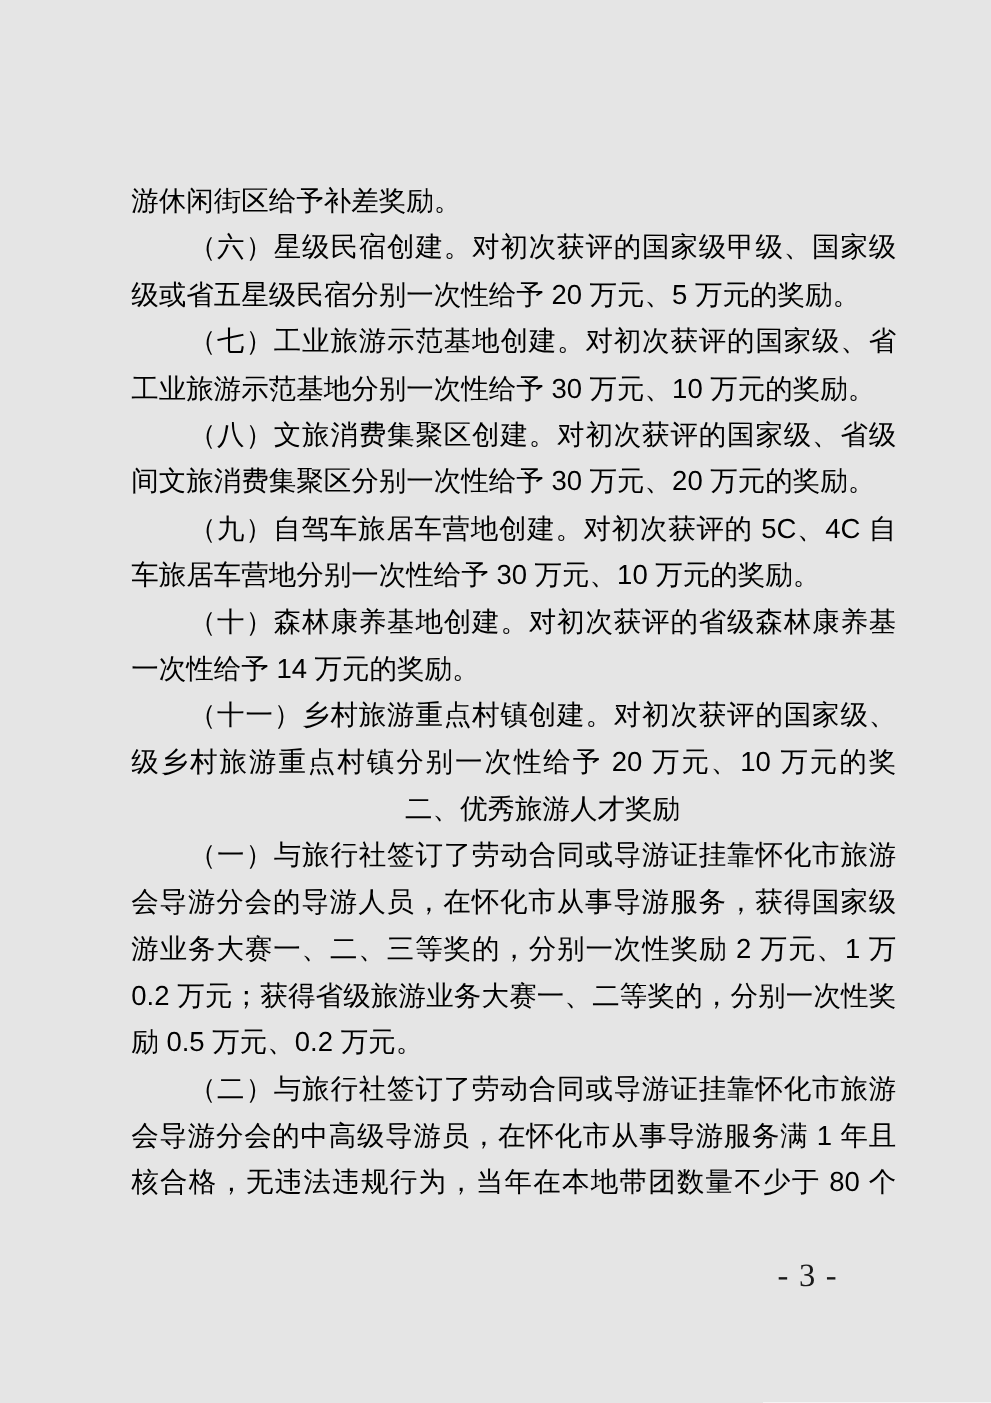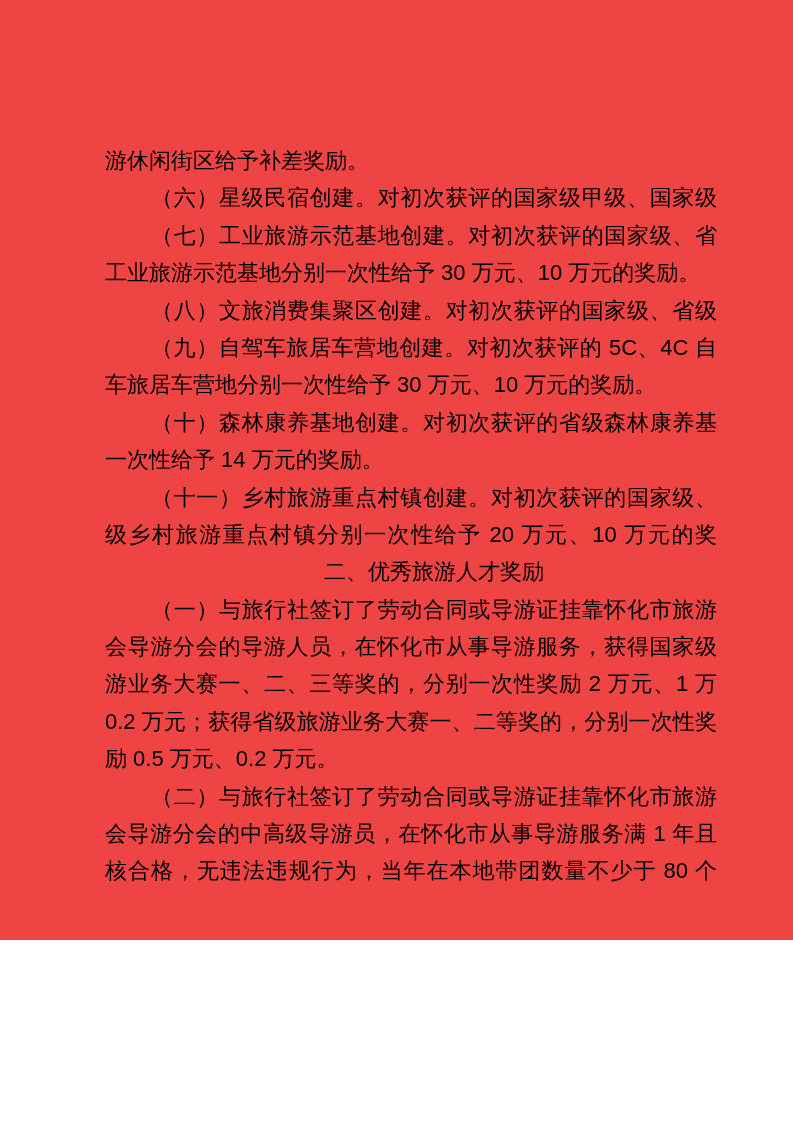--- a/index.html
+++ b/index.html
@@ -3,22 +3,22 @@
 <meta charset="utf-8">
 <style>
   html, body {
     margin: 0;
     padding: 0;
     background: #ffffff;
   }
   .doc-page {
     position: relative;
     width: 793px;
-    height: 940px;
-    background: #ef4444;
+    height: 1122px;
+    background: #e5e5e5;
     overflow: hidden;
     font-family: "Liberation Sans", sans-serif;
   }
   .text-block {
     position: absolute;
     left: 105px;
     top: 142px;
     width: 612px;
     font-size: 22px;
     line-height: 37.4px;
@@ -49,23 +49,25 @@
     white-space: pre;
   }
 </style>
 </head>
 <body>
 
 <div class="doc-page">
   <div class="text-block">
       <div class="text-line">游休闲街区给予补差奖励。</div>
       <div class="text-line indent stretch">（六）星级民宿创建。对初次获评的国家级甲级、国家级乙</div>
+      <div class="text-line">级或省五星级民宿分别一次性给予 20 万元、5 万元的奖励。</div>
       <div class="text-line indent stretch">（七）工业旅游示范基地创建。对初次获评的国家级、省级</div>
       <div class="text-line">工业旅游示范基地分别一次性给予 30 万元、10 万元的奖励。</div>
       <div class="text-line indent stretch">（八）文旅消费集聚区创建。对初次获评的国家级、省级夜</div>
+      <div class="text-line">间文旅消费集聚区分别一次性给予 30 万元、20 万元的奖励。</div>
       <div class="text-line indent stretch">（九）自驾车旅居车营地创建。对初次获评的 5C、4C 自驾</div>
       <div class="text-line">车旅居车营地分别一次性给予 30 万元、10 万元的奖励。</div>
       <div class="text-line indent stretch">（十）森林康养基地创建。对初次获评的省级森林康养基地</div>
       <div class="text-line">一次性给予 14 万元的奖励。</div>
       <div class="text-line indent stretch">（十一）乡村旅游重点村镇创建。对初次获评的国家级、省</div>
       <div class="text-line stretch">级乡村旅游重点村镇分别一次性给予 20 万元、10 万元的奖励。</div>
       <div class="text-line indent">二、优秀旅游人才奖励</div>
       <div class="text-line indent stretch">（一）与旅行社签订了劳动合同或导游证挂靠怀化市旅游协</div>
       <div class="text-line stretch">会导游分会的导游人员，在怀化市从事导游服务，获得国家级旅</div>
       <div class="text-line stretch">游业务大赛一、二、三等奖的，分别一次性奖励 2 万元、1 万元、</div>

